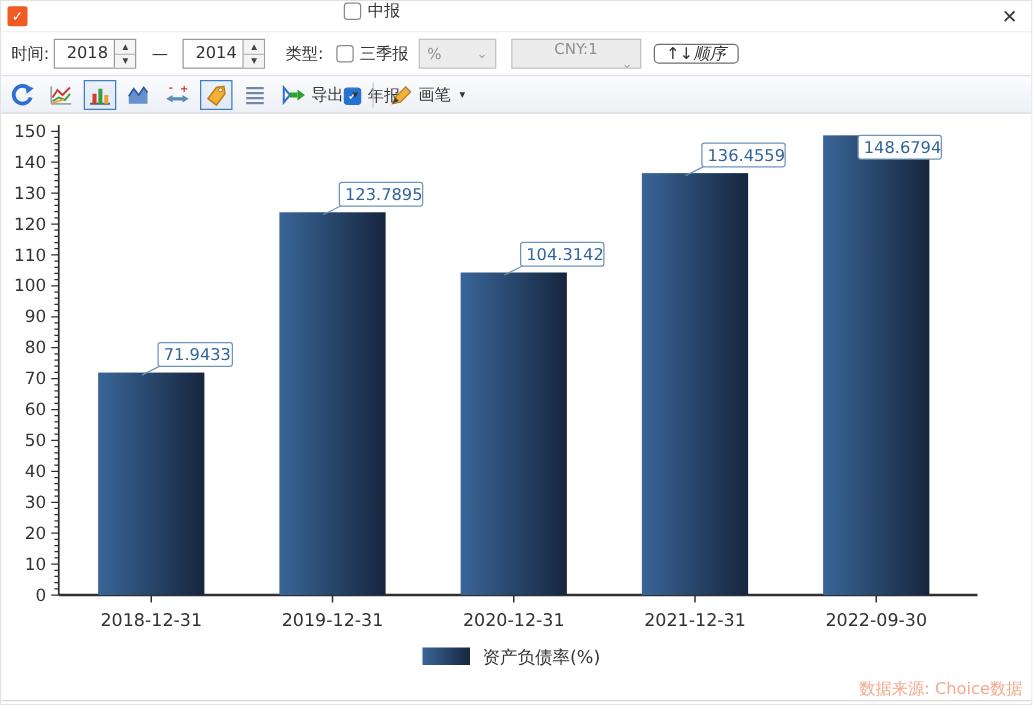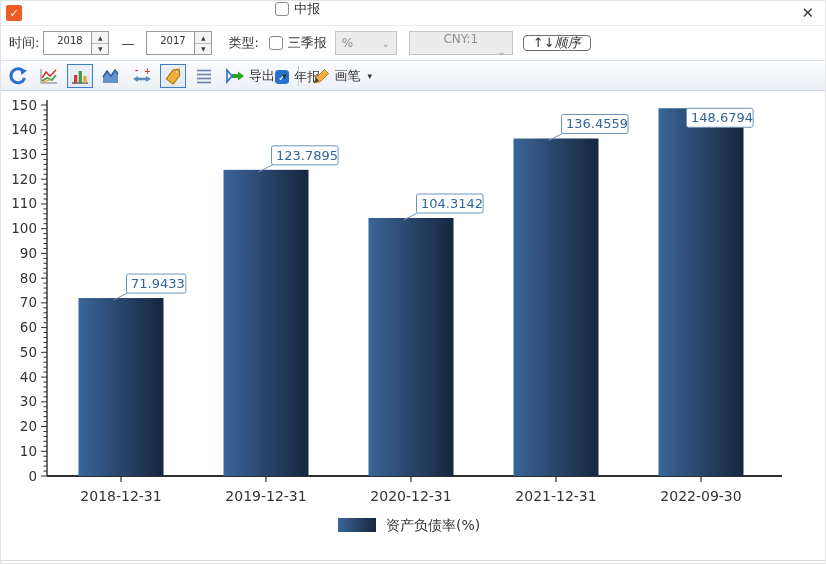--- a/index.html
+++ b/index.html
@@ -10,21 +10,21 @@
   
   .titlebar { height:25px; display:flex; align-items:center; padding:0 8px 0 5px; border-bottom:1px solid #ececec; background:#fff; }
   .title-check { width:16px; height:16px; background:#f05a23; border-radius:2px; color:#fff; font-size:11px; font-weight:bold; display:flex; align-items:center; justify-content:center; margin-right:7px; }
   .win-title { color:#5a2400; font-size:13px; }
   .close-x { margin-left:auto; font-size:15px; color:#3a3a3a; cursor:pointer; line-height:1; padding:1px 3px; }
 
   
   .filterbar { height:34px; display:flex; align-items:center; padding:0 6px 0 8px; background:#fff; white-space:nowrap;text-align:center; }
   .flabel { margin-right:4px; }
   .spinner { width:66px; height:24px; border:1px solid #9a9a9a; background:#fff; display:flex; align-items:stretch; }
-  .spinner .val { flex:1; padding:3px 0 0 4px; font-size:10px; }
+  .spinner .val { flex:1; padding:3px 0 0 4px; font-size:13px; }
   .spin-btns { width:17px; border-left:1px solid #9a9a9a; display:flex; flex-direction:column; }
   .spin-btns span { flex:1; display:flex; align-items:center; justify-content:center; font-size:6px; color:#444; background:#f4f4f4; }
   .spin-btns span:first-child { border-bottom:1px solid #bbb; }
   .dash { margin:0 12px; color:#333; }
   .typelabel { margin:0 10px 0 16px; }
   .cbgroup { display:flex; align-items:center; gap:16px;flex-direction:column; }
   .cbitem { display:flex; align-items:center; gap:5px; cursor:pointer; }
   .cb { width:14px; height:14px; border:1px solid #8b8b8b; border-radius:3px; background:#fff; display:flex; align-items:center; justify-content:center; font-size:10px; color:#fff; }
   .cb.checked { background:#2573ce; border-color:#2573ce; }
   .dropdown { height:24px; border:1px solid #c3c3c3; background:#ececec; color:#8f8f8f; display:flex; align-items:center; padding:0 6px; font-size:12px; }
@@ -61,21 +61,21 @@
     <span class="flabel">时间:</span>
     <div class="spinner">
       <span class="val">2018</span>
       <span class="spin-btns">
           <span>▲</span>
           <span>▼</span>
         </span>
     </div>
     <span class="dash">—</span>
     <div class="spinner">
-      <span class="val">2017</span>
+      <span class="val">2014</span>
       <span class="spin-btns">
           <span>▲</span>
           <span>▼</span>
         </span>
     </div>
     <span class="typelabel">类型:</span>
     <div class="cbgroup" id="type-checkboxes">
         <label class="cbitem">
           <span class="cb"></span>
           <span>一季报</span>
@@ -310,16 +310,17 @@
         <rect x="560.5" y="23.499074000000007" width="66.6" height="19" fill="#fff" stroke="#6f94bb" stroke-width="1" rx="2"></rect>
         <text x="565" y="37.49907400000001" font-size="13" fill="#31659c">136.4559</text>
         <rect x="657.5" y="17.26628400000004" width="85" height="367.73371599999996" fill="url(#barGrad)"></rect>
         <line x1="700" y1="385" x2="700" y2="391" stroke="#2f2f2f" stroke-width="1.2"></line>
         <text x="700" y="410" text-anchor="middle" font-size="14" fill="#333333">2022-09-30</text>
         <rect x="685.5" y="17.26628400000004" width="66.6" height="19" fill="#fff" stroke="#6f94bb" stroke-width="1" rx="2"></rect>
         <text x="690" y="31.26628400000004" font-size="13" fill="#31659c">148.6794</text>
         <rect x="337" y="427" width="38" height="14" fill="url(#barGrad)"></rect>
         <text x="385" y="439" font-size="14" fill="#333">资产负债率(%)</text>
       </svg>
+    <div class="watermark">数据来源: Choice数据</div>
   </div>
 
   <div class="bottom-line"></div>
 </div>
 
 </body></html>

